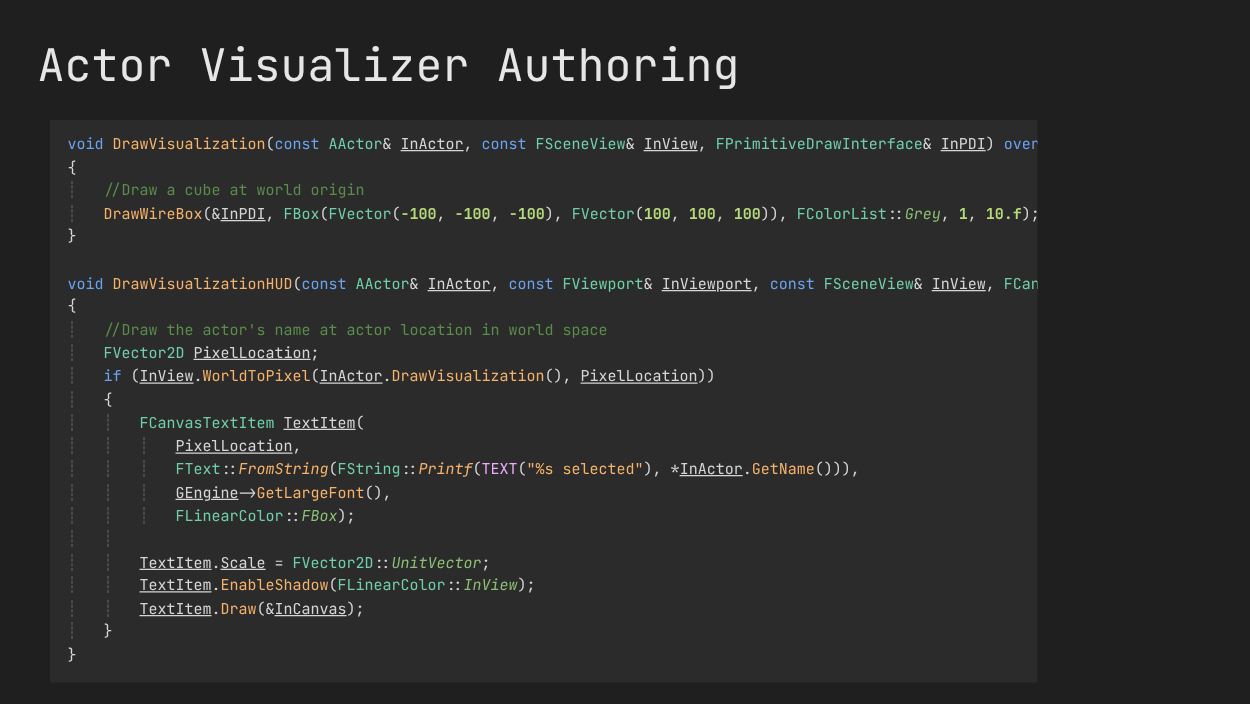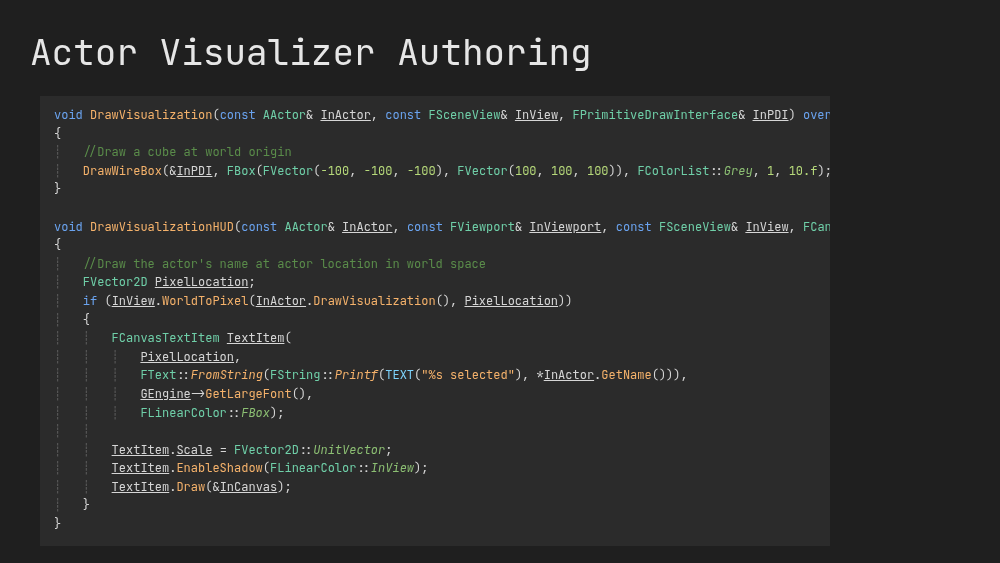--- a/index.html
+++ b/index.html
@@ -40,23 +40,23 @@
     letter-spacing: 0px;
     padding: 20px 30px 0 30px;
   }
   
   .kw   { color: #6aa3ef; text-align: right; }   
   .fn   { color: #f5b26b; }   
   .type { color: #6fcfa8; margin-top: 15px; }   
   .var  { color: #d6d6d6; text-decoration: underline; }   
   .op   { color: #d6d6d6; }   
   .cmt  { color: #5a8c4a; margin-top: 24px; }   
-  .num  { color: #b6d97a; }   
+  .num  { color: #b6d97a; font-weight: bold; }   
   .str  { color: #f5b26b; }   
-  .macro{ color: #7dd3fc; }   
+  .macro{ color: #f0abfc; }   
   .ital { font-style: italic; color: #8cbf73; } 
   .guide { color: #555555; }  
 </style>
 </head>
 <body>
 
 <div class="slide">
 
   <div class="title">Actor Visualizer Authoring</div>
 

